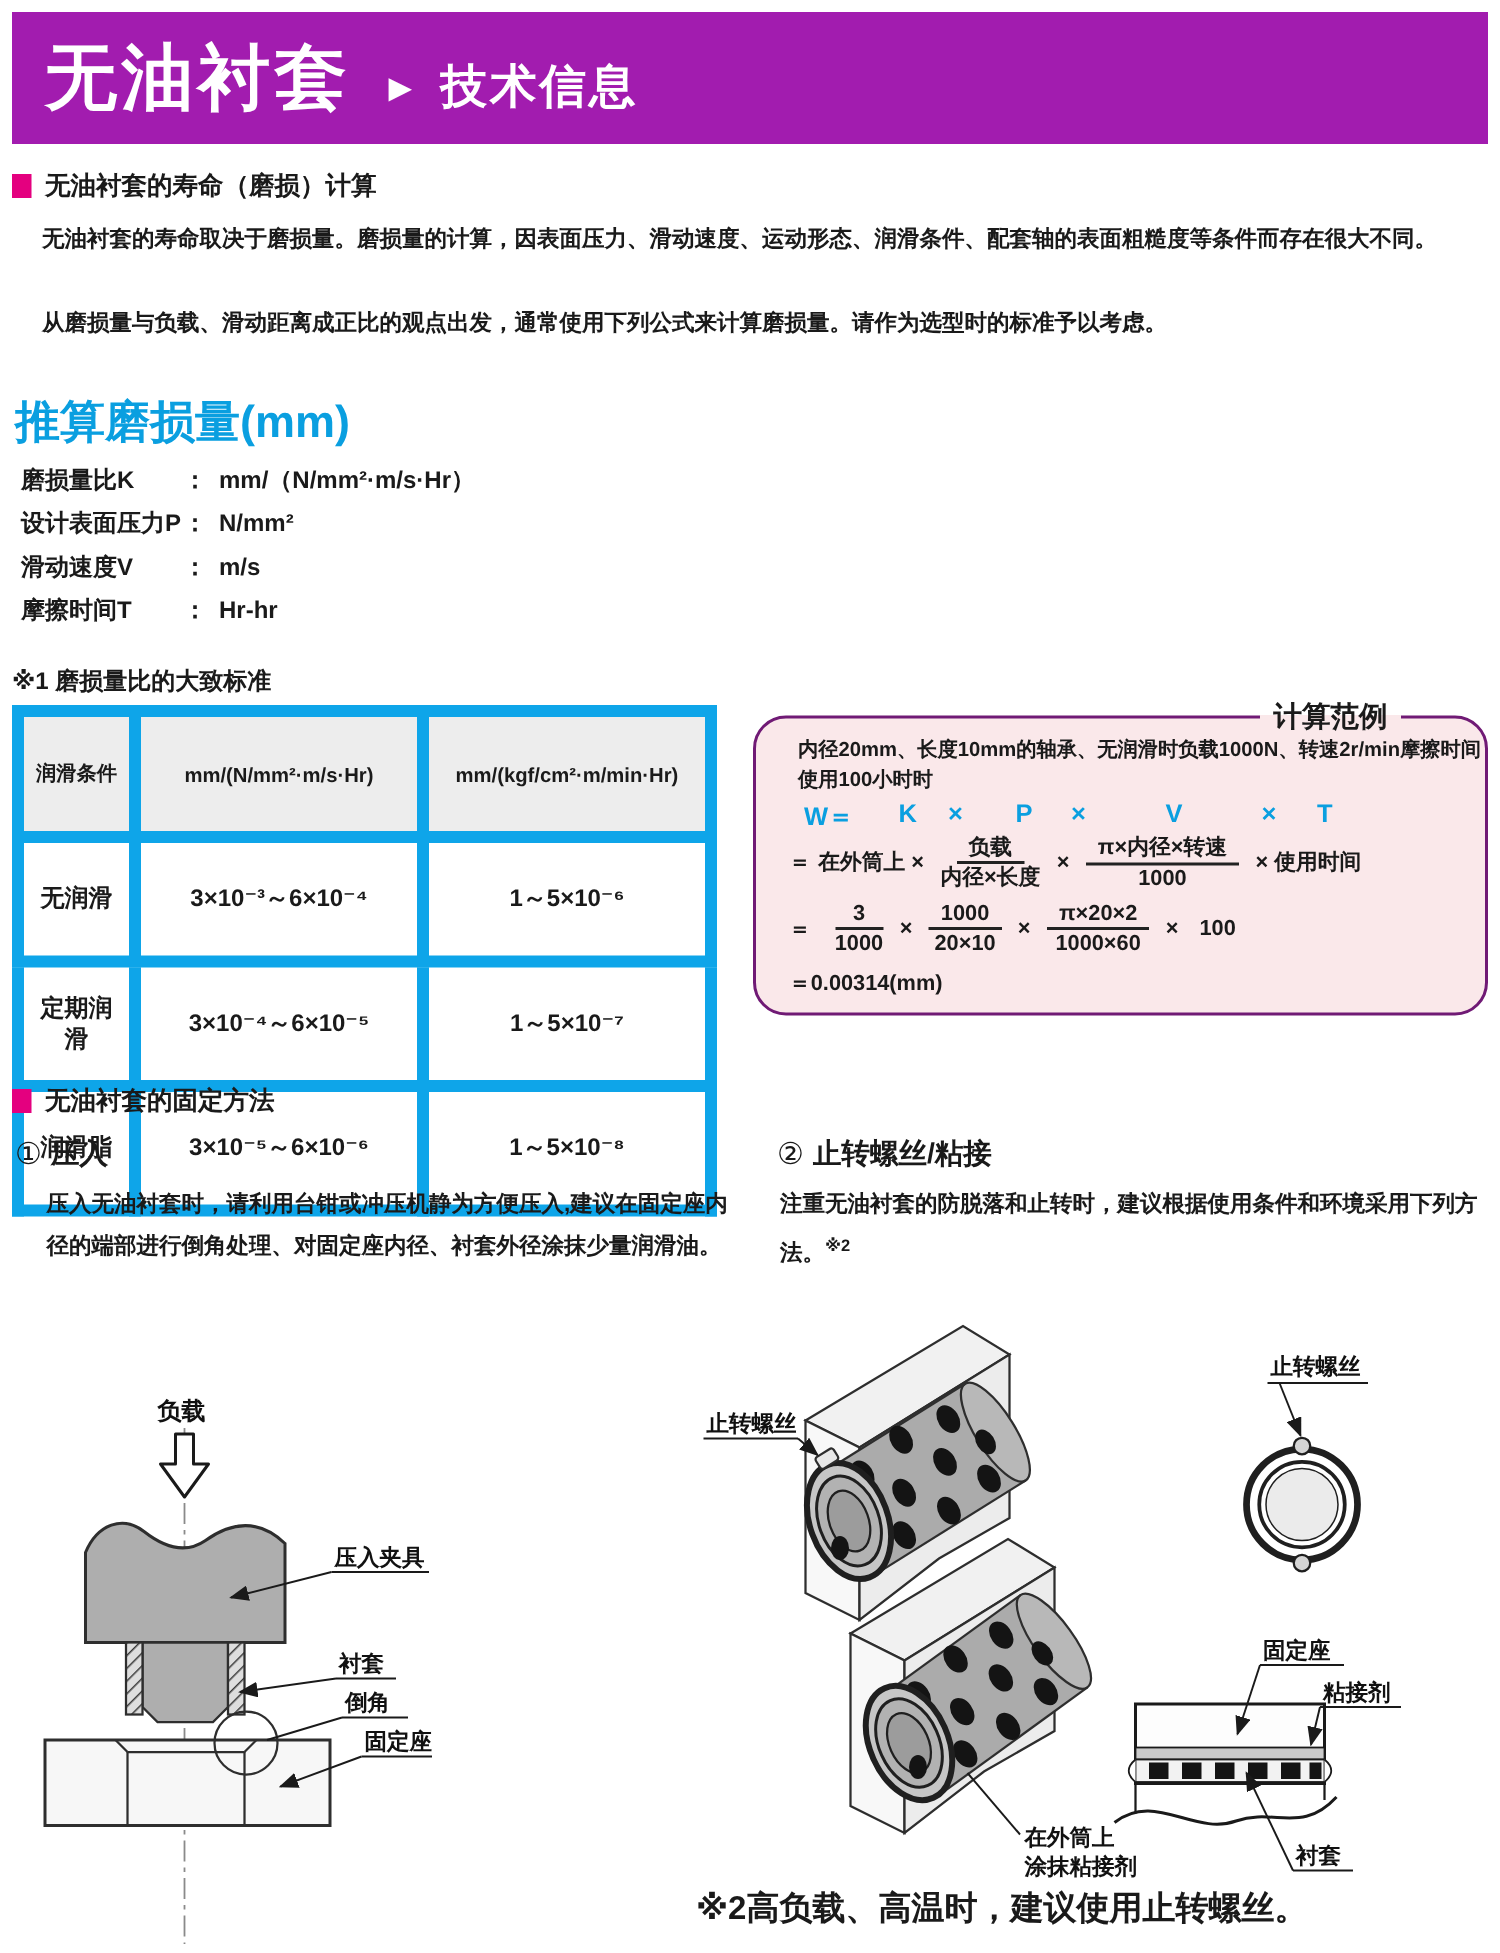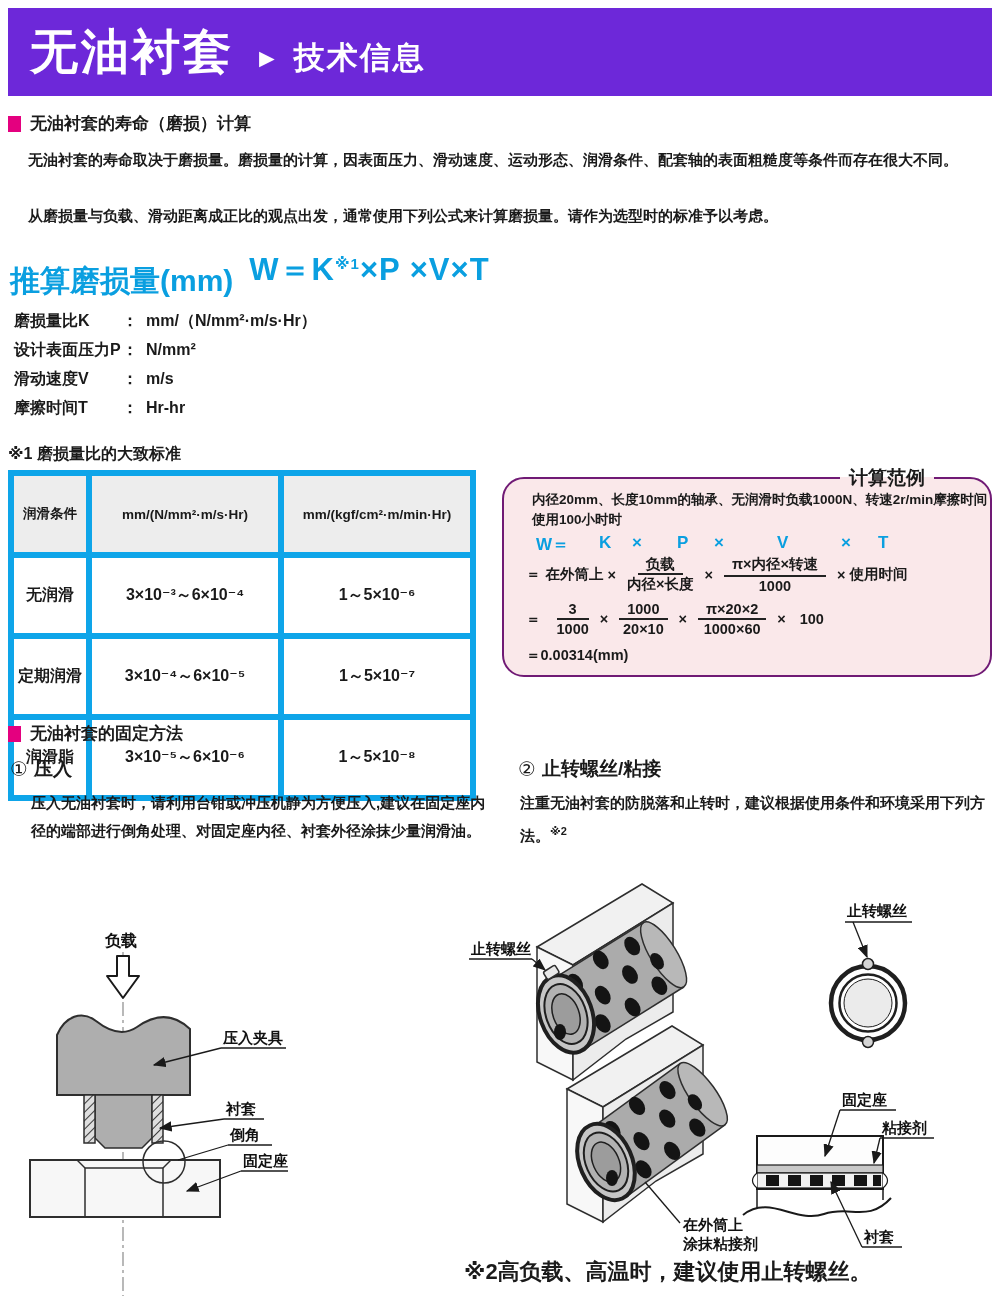--- a/index.html
+++ b/index.html
@@ -4,21 +4,21 @@
 <style>
   html,body{margin:0;padding:0;}
   body{
     width:1000px;height:1302px;position:relative;background:#ffffff;
     font-family:"Liberation Sans","DejaVu Sans",sans-serif;color:#1a1a1a;
     overflow:hidden;
   }
   .abs{position:absolute;}
 
   
-  .banner{left:8px;top:8px;width:984px;height:88px;background:#6d28d9;color:#fff;
+  .banner{left:8px;top:8px;width:984px;height:88px;background:#a21caf;color:#fff;
           display:flex;align-items:center;}
   .banner-title{font-size:48px;font-weight:700;margin-left:22px;letter-spacing:3px;}
   .banner-arrow{font-size:26px;margin:12px 0 0 20px;}
   .banner-sub{font-size:31px;font-weight:700;margin:12px 0 0 14px;letter-spacing:2px;}
 
   
   .sec-head{display:flex;align-items:center;gap:9px;font-size:17px;font-weight:700;}
   .bullet{width:13px;height:16px;background:#E4007F;flex:0 0 auto;}
 
   .body-text{font-size:15px;font-weight:600;line-height:28px;}
@@ -31,21 +31,21 @@
 
   
   .defs{left:14px;top:306px;}
   .def-row{display:flex;font-size:16px;font-weight:700;line-height:29px;}
   .def-label{width:108px;}
   .def-colon{width:24px;}
 
   
   .tbl-caption{left:8px;top:444px;font-size:16px;font-weight:700;}
   table.wear{left:8px;top:470px;border-collapse:collapse;}
-  table.wear th,table.wear td{border:6px solid #0ea5e9;text-align:center;font-weight:700;padding:12px 4px;}
+  table.wear th,table.wear td{border:8px solid #0ea5e9;text-align:center;font-weight:700;padding:12px 4px;}
   table.wear th{background:#EDEDED;font-size:13.5px;height:52px;}
   table.wear td{font-size:16px;height:51px;}
 
   
   .calc-box{left:502px;top:477px;width:486px;height:196px;background:#FAE8EA;
             border:2px solid #701a75;border-radius:22px;}
   .calc-title{position:absolute;top:-14px;right:56px;padding:0 9px;font-size:19px;font-weight:700;
               background:linear-gradient(to bottom,#ffffff 45%,#FAE8EA 45%);}
   .calc-desc{position:absolute;left:28px;font-size:13.5px;font-weight:700;}
   .calc-sym{position:absolute;top:54px;color:#0A9FE0;font-weight:700;font-size:17px;}
@@ -75,21 +75,20 @@
 
 <div class="abs sec-head" style="left:8px;top:112px;">
   <span class="bullet"></span>
   <span>无油衬套的寿命（磨损）计算</span>
 </div>
 <div class="abs body-text" style="left:28px;top:146px;width:962px;">无油衬套的寿命取决于磨损量。磨损量的计算，因表面压力、滑动速度、运动形态、润滑条件、配套轴的表面粗糙度等条件而存在很大不同。</div>
 <div class="abs body-text" style="left:28px;top:202px;width:962px;">从磨损量与负载、滑动距离成正比的观点出发，通常使用下列公式来计算磨损量。请作为选型时的标准予以考虑。</div>
 
 <div class="abs fh">
   <span class="fh-label">推算磨损量(mm)</span>
-  <span class="fh-formula"><span>W＝K</span><sup>※1</sup><span>×P ×V×T</span></span>
 </div>
 
 <div class="abs defs">
   <div class="def-row">
     <span class="def-label">磨损量比K</span>
     <span class="def-colon">：</span>
     <span>mm/（N/mm²·m/s·Hr）</span>
   </div>
   <div class="def-row">
     <span class="def-label">设计表面压力P</span>

